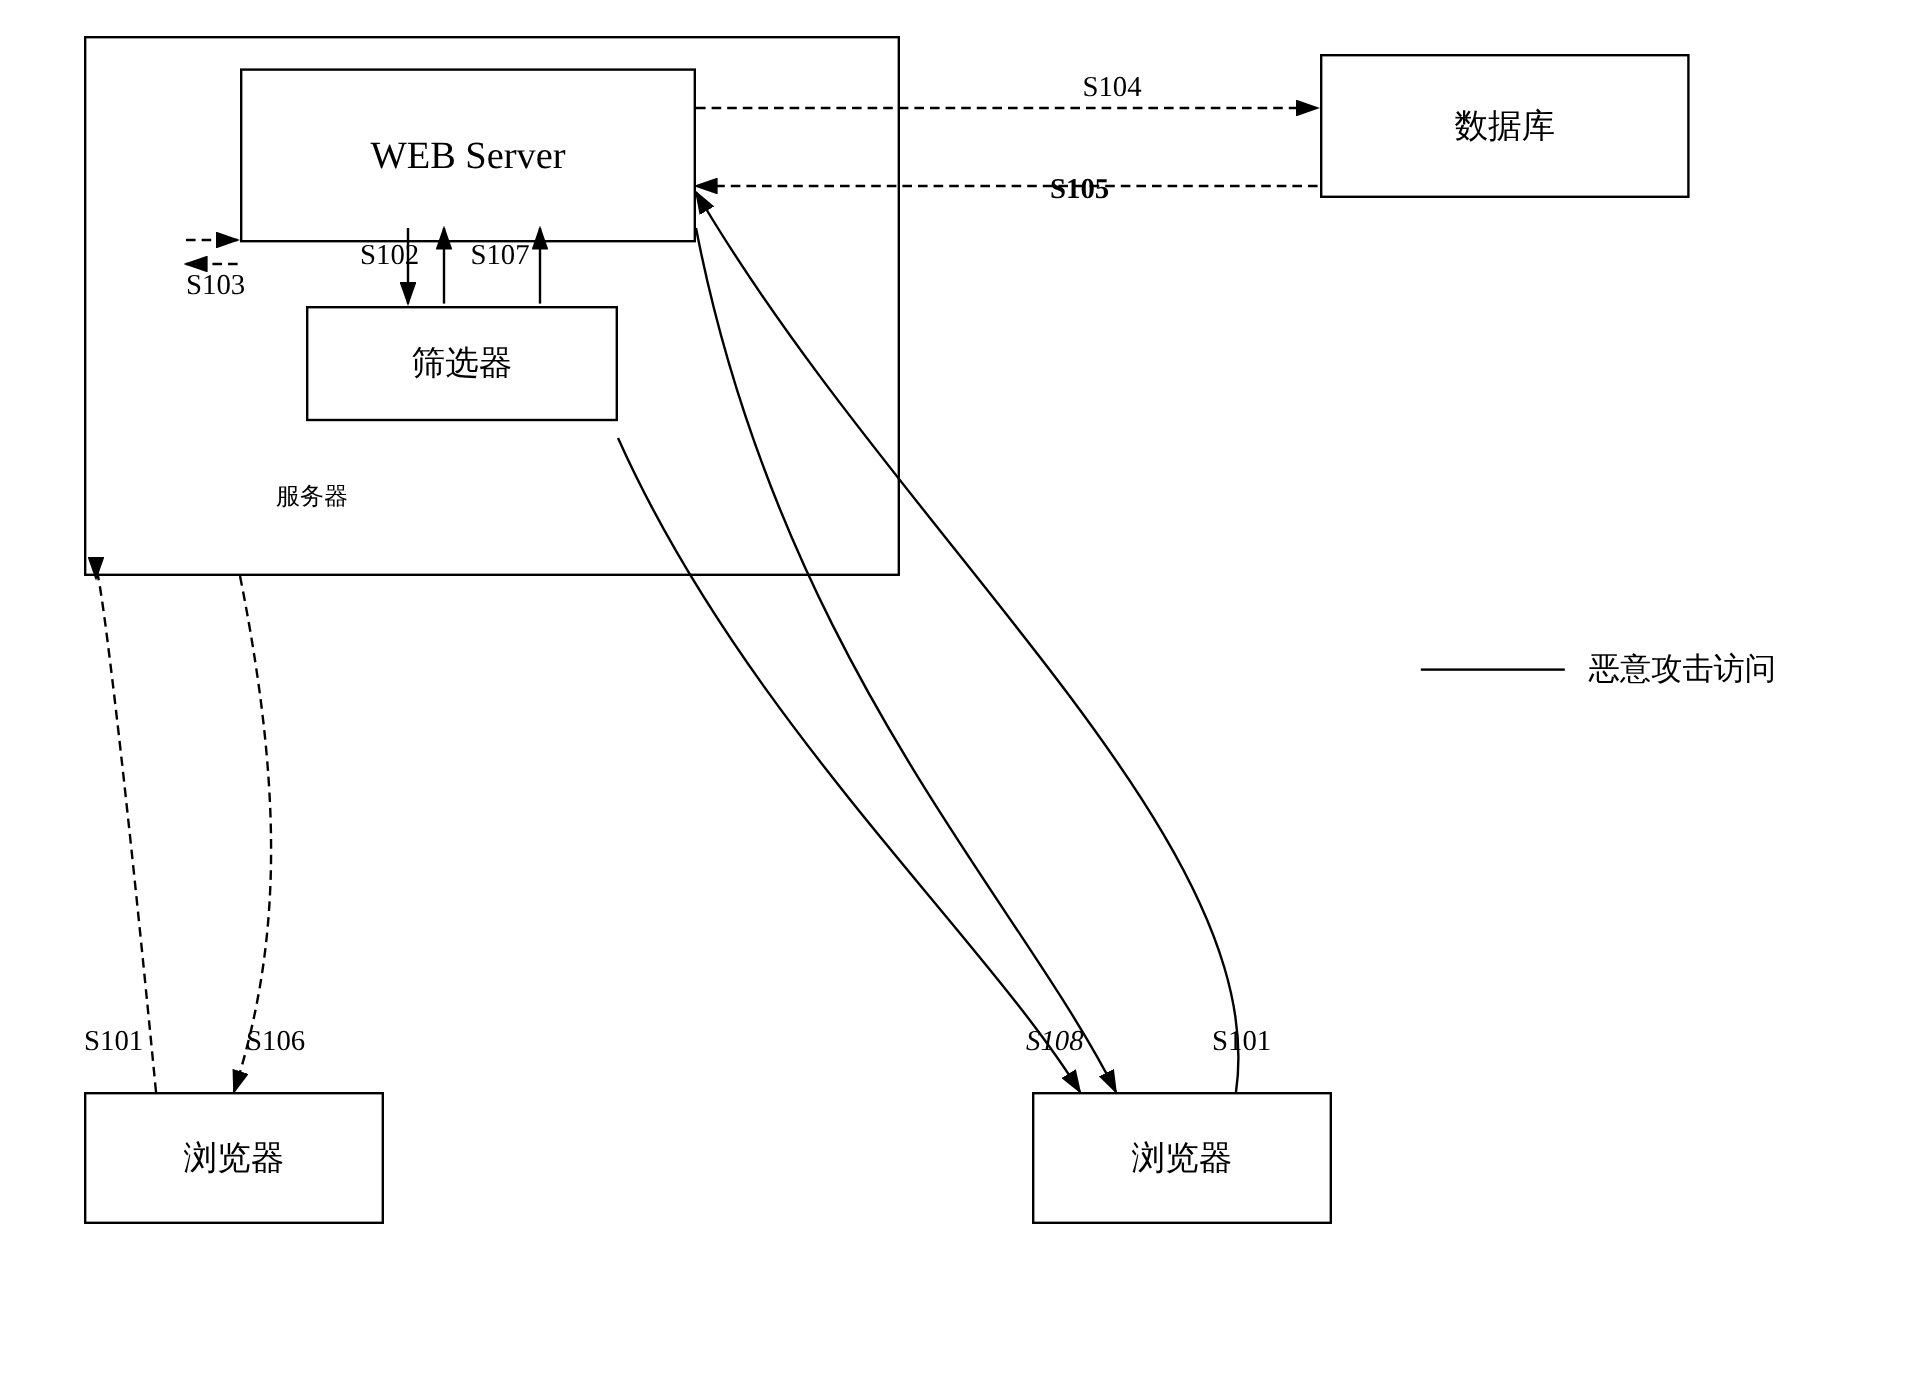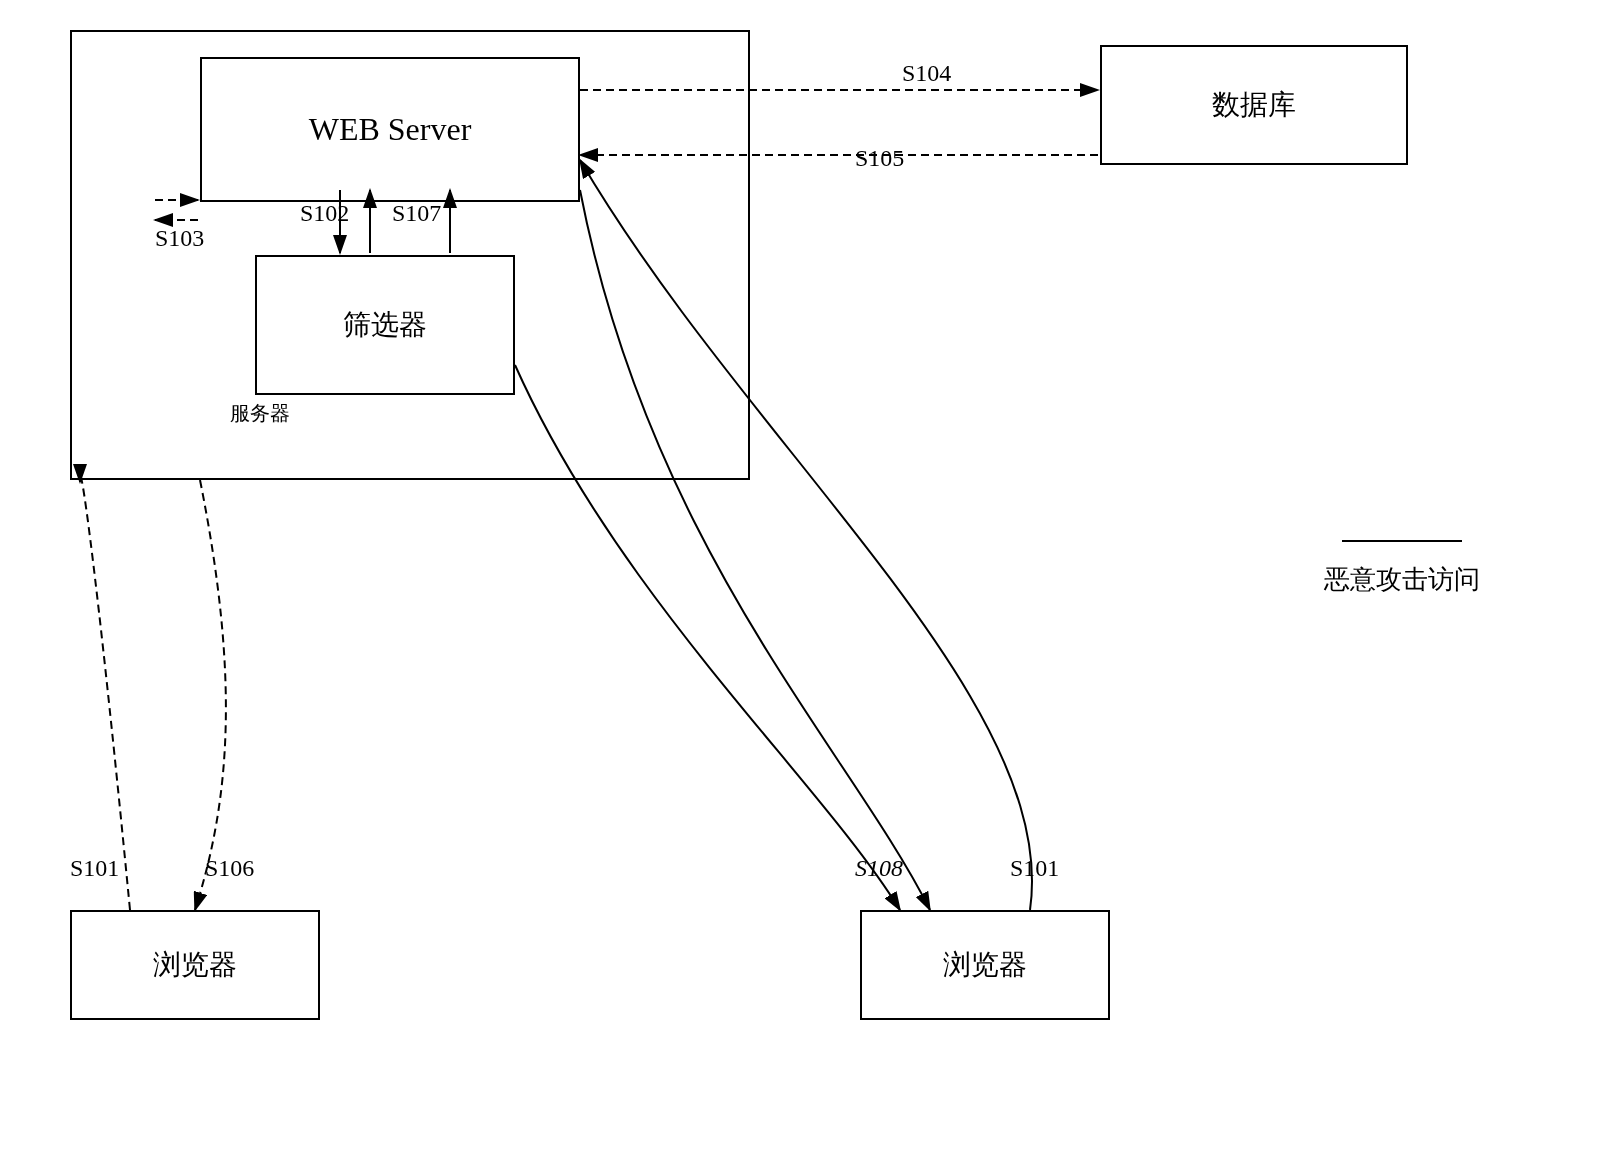--- a/index.html
+++ b/index.html
@@ -42,21 +42,21 @@
       height: 145px;
       font-size: 32px;
       font-weight: normal;
       margin-top: 12px;
     }
     
     #filter-box {
       left: 255px;
       top: 255px;
       width: 260px;
-      height: 140px;
+      height: 96px;
     }
     
     #server-label {
       position: absolute;
       left: 230px;
       top: 400px;
       font-size: 20px;
     }
     
     #database-box {
@@ -91,21 +91,20 @@
       right: 120px;
       top: 540px;
       display: flex;
       flex-direction: column;
       gap: 40px;
     }
     .legend-item {
       display: flex;
       align-items: center;
       gap: 20px;
-      flex-direction: column;
     }
     .legend-line {
       width: 120px;
       height: 2px;
     }
     .legend-line.solid {
       background: #000;
     }
     .legend-line.dashed {
       border-top: 2px dashed #000;
@@ -163,21 +162,21 @@
   </div>
 
   <div class="step-label" style="left:392px; top:200px;">
     <span>S107</span>
   </div>
 
   <div class="step-label" style="left:902px; top:60px;">
     <span>S104</span>
   </div>
 
-  <div class="step-label" style="left:855px; top:145px;">
+  <div class="step-label" style="left:875px; top:145px;font-weight:bold;">
     <span>S105</span>
   </div>
 
   <div class="step-label" style="left:70px; top:855px;">
     <span>S101</span>
   </div>
 
   <div class="step-label" style="left:205px; top:855px;">
     <span>S106</span>
   </div>

